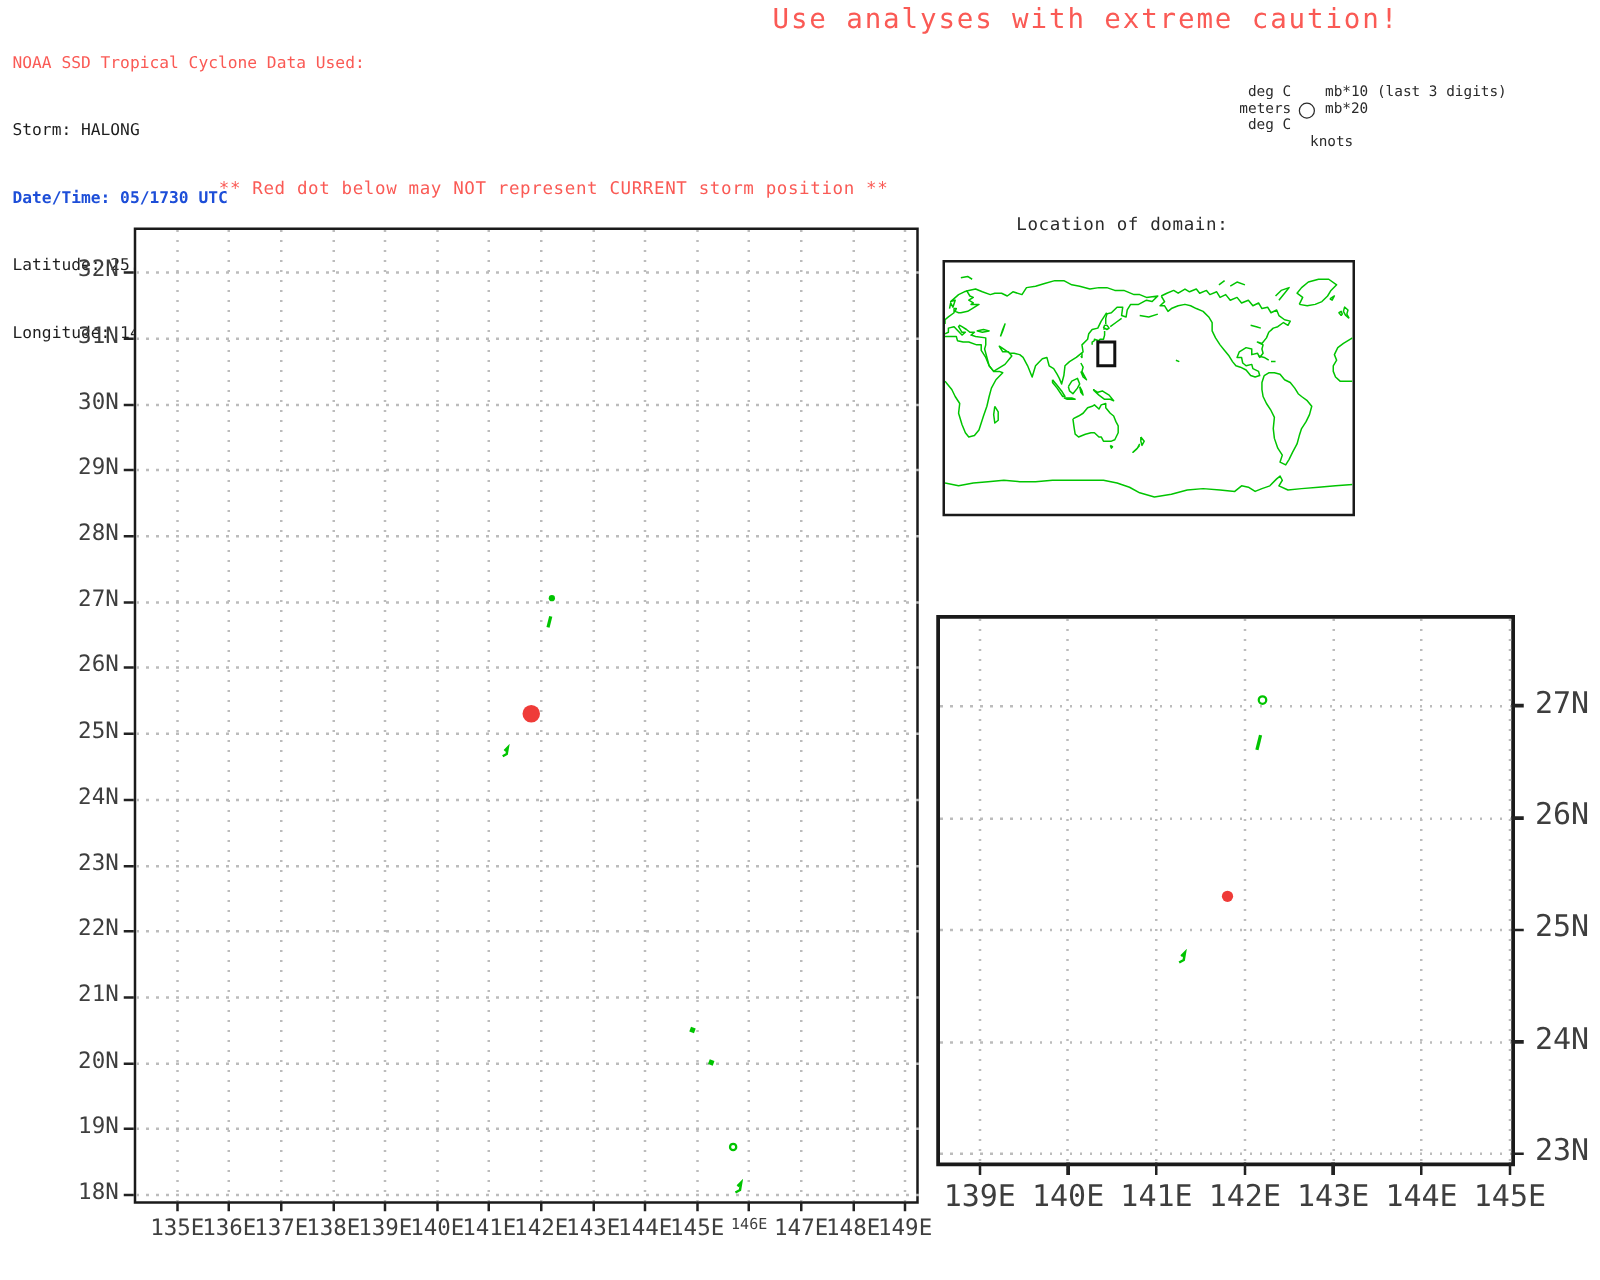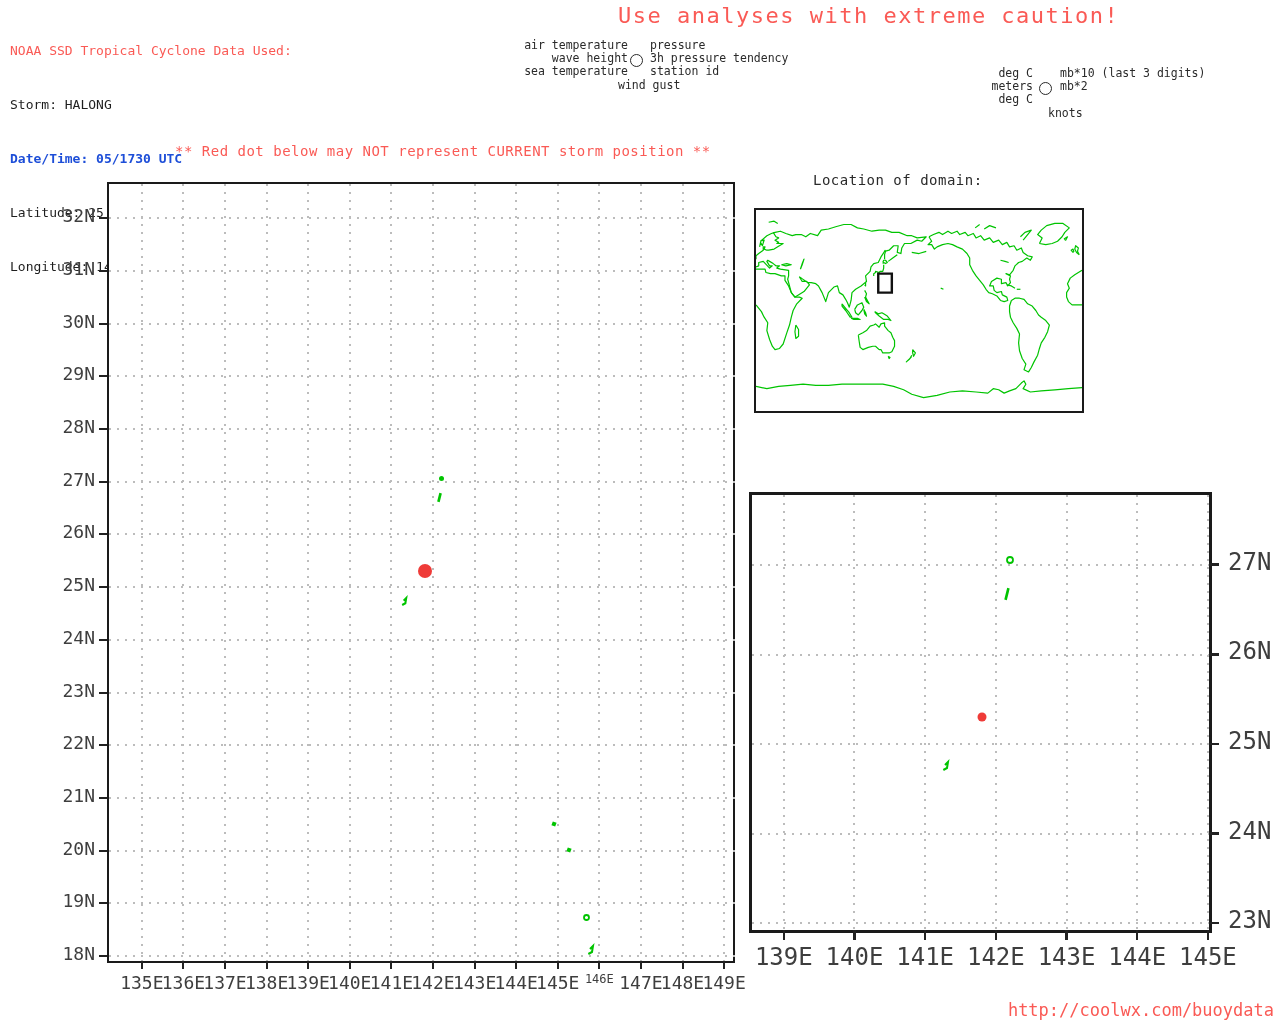--- a/index.html
+++ b/index.html
@@ -49,45 +49,29 @@
   <div class="abs" id="storm-info">
     <div class="red-line">NOAA SSD Tropical Cyclone Data Used:</div>
     <div>Storm: HALONG</div>
     <div class="red-bold">Date/Time: 05/1730 UTC</div>
     <div>Latitude: 25.3</div>
     <div>Longitude: 141.8</div>
   </div>
 
   <div class="abs" id="caution">Use analyses with extreme caution!</div>
 
-  <div class="abs legend" style="left:500px;top:39px;">
-    <div class="leg-row">
-        <span class="leg-l">air temperature</span>
-        <span class="leg-r">pressure</span>
-      </div>
-    <div class="leg-row">
-        <span class="leg-l">wave height</span>
-        <span class="leg-r">3h pressure tendency</span>
-      </div>
-    <div class="leg-row">
-        <span class="leg-l">sea temperature</span>
-        <span class="leg-r">station id</span>
-      </div>
-    <span class="leg-circle" style="left:130px;top:15px;"></span>
-    <span class="leg-bottom" style="left:118px;top:40px;">wind gust</span>
-  </div>
 
   <div class="abs legend" id="units-legend" style="left:905px;top:39px;margin-top:28px;">
     <div class="leg-row">
         <span class="leg-l">deg C</span>
         <span class="leg-r">mb*10 (last 3 digits)</span>
       </div>
     <div class="leg-row">
         <span class="leg-l">meters</span>
-        <span class="leg-r">mb*2</span>
+        <span class="leg-r">mb*20</span>
       </div>
     <div class="leg-row">
         <span class="leg-l">deg C</span>
         <span class="leg-r"></span>
       </div>
     <span class="leg-circle" style="left:134px;top:15px;"></span>
     <span class="leg-bottom" style="left:143px;top:40px;">knots</span>
   </div>
 
   <div class="abs" id="warning">** Red dot below may NOT represent CURRENT storm position **</div>
@@ -294,15 +278,14 @@
       </svg>
       <svg class="isl" width="22" height="22" style="left: 244.18px; top: 87.5976px;">
         <line x1="11" y1="5" x2="11" y2="17" stroke="#00c400" stroke-width="2.6" transform="rotate(14 11 11)"></line>
       </svg>
       <svg class="isl" width="18" height="18" style="left: 185.389px; top: 261.695px;">
         <polyline points="6.333333333333334,13 10,11 11,5 8,8" fill="none" stroke="#00c400" stroke-width="2"></polyline>
       </svg>
       <div class="storm-dot" style="left: 229.733px; top: 222.293px; width: 9px; height: 9px; background: rgb(239, 59, 56);"></div>
     </div>
 
-  <a class="abs" id="footer-url" href="#">http://coolwx.com/buoydata</a>
 
 </div>
 
 </body></html>

